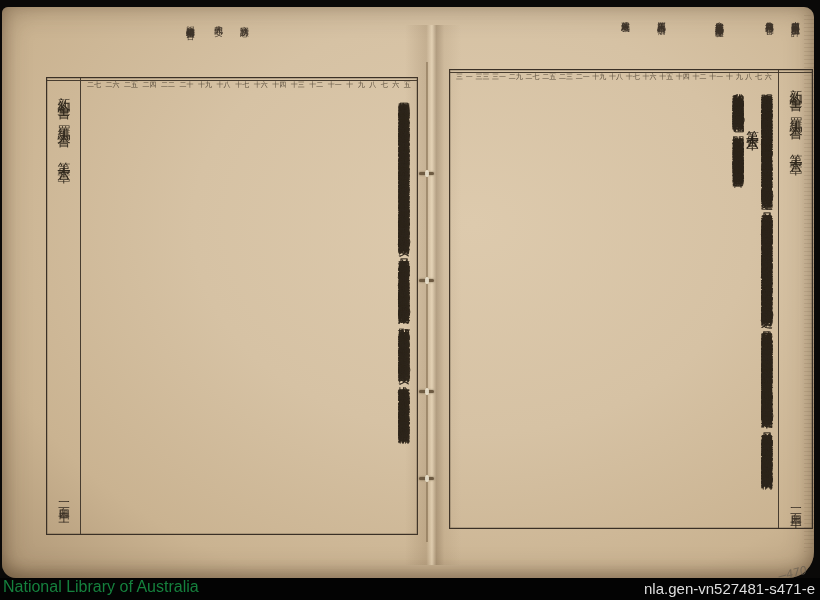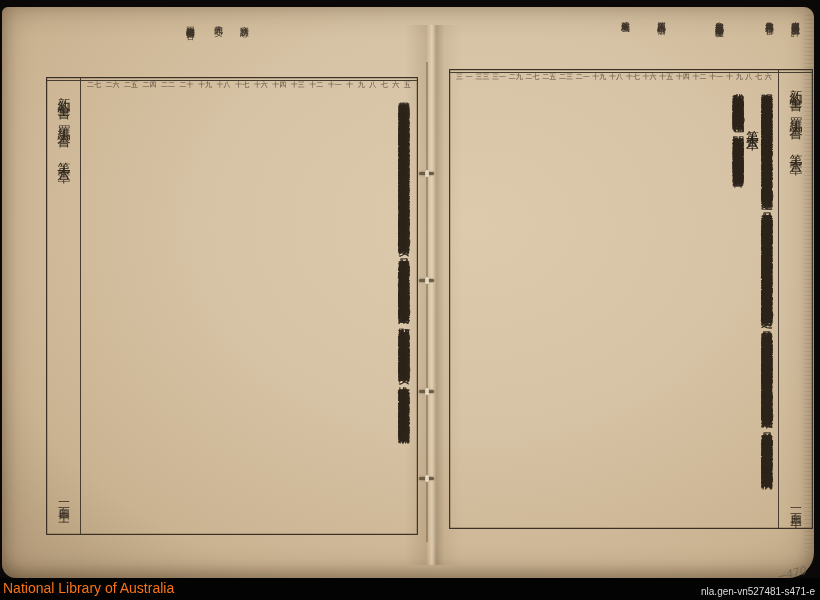--- a/index.html
+++ b/index.html
@@ -77,24 +77,24 @@
   .right-notes .note:nth-child(5){margin-right:26px;}
 
   
   .handwritten{position:absolute;left:786px;top:566px;color:#6e6354;
     font-family:"DejaVu Sans", sans-serif;font-size:11px;font-style:italic;
     transform:rotate(-14deg);opacity:.85;}
   .handwritten::before{content:"";position:absolute;left:-8px;top:6px;width:8px;height:1px;background:#6e6354;}
 
   
   .footer-bar{position:absolute;left:0;right:0;bottom:0;height:22px;background:#030303;}
-  .footer-left{position:absolute;left:3px;bottom:4px;color:#f97316;
-    font-family:"Liberation Sans", sans-serif;font-size:14px;}
+  .footer-left{position:absolute;left:3px;bottom:4px;color:#15803d;
+    font-family:"Liberation Sans", sans-serif;font-size:16px;}
   .footer-right{position:absolute;right:5px;bottom:3px;color:#dedede;
-    font-family:"Liberation Sans", sans-serif;font-size:10px;}
+    font-family:"Liberation Sans", sans-serif;font-size:15px;}
 </style>
 </head>
 <body>
 
 <div class="stage">
 
   <div class="book">
     <div class="page-edge-texture"></div>
 
     <div class="notes left-notes">

